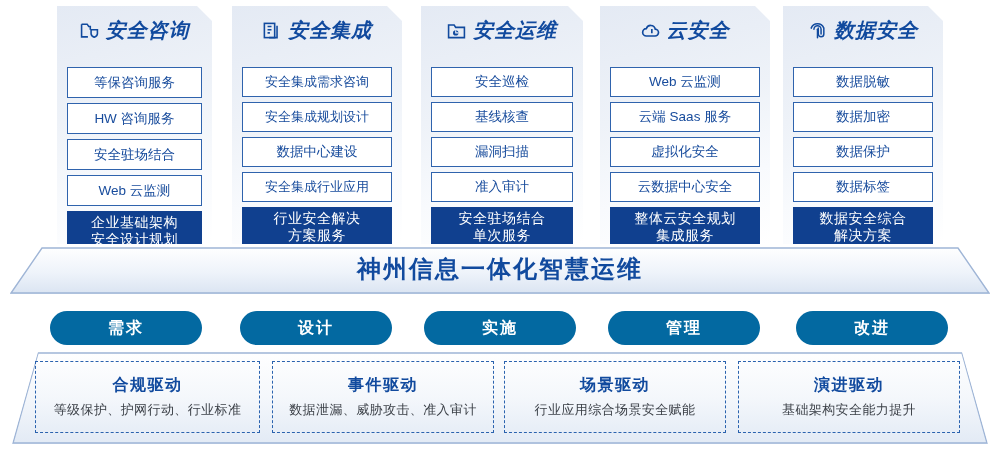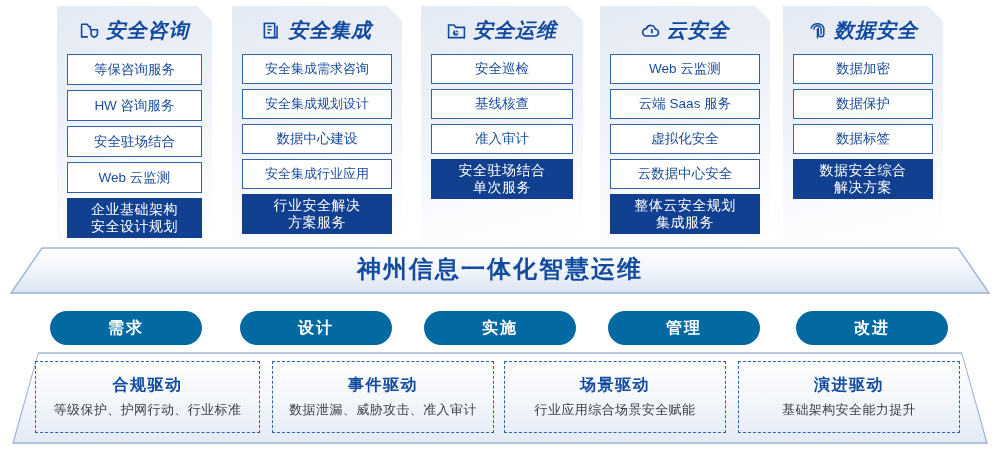--- a/index.html
+++ b/index.html
@@ -36,21 +36,21 @@
   .col-head{
     height:48px;display:flex;align-items:center;justify-content:center;gap:7px;font-style:italic;
   }
   .col-title{
     font-size:20px;font-weight:bold;color:#114a9e;letter-spacing:1px;
     white-space:nowrap;
   }
   .head-icon{width:19px;height:19px;display:block;flex:0 0 auto;}
   .head-icon svg{display:block;}
 
-  .items{padding:0 10px;}
+  .items{padding:0 10px;margin-top:13px;}
   .item{
     height:28px;margin-bottom:5px;
     background:#ffffff;
     border:1.4px solid #2f63ad;
     display:flex;align-items:center;justify-content:center;
     font-size:13.5px;color:#174b9c;white-space:nowrap;
   }
   .col.c0 .item{height:29px;}
   .item.wide{font-size:13px;}
   .item-solid{
@@ -179,20 +179,21 @@
             <path d="M2 5h7l2 3h11v13H2z"></path>
             <circle cx="11" cy="15" r="3.4" fill="#114a9e" stroke="none"></circle>
             <path d="M11 11.6V15h3.4" stroke="#e8eef7" stroke-width="1.4"></path>
           </svg>
         </span>
         <span class="col-title">安全运维</span>
       </div>
       <div class="items">
         <div class="item">安全巡检</div>
         <div class="item">基线核查</div>
+        <div class="item">漏洞扫描</div>
         <div class="item">准入审计</div>
         <div class="item-solid">
           <span>安全驻场结合</span>
           <span>单次服务</span>
         </div>
       </div>
     </div>
 
     <div class="col c3">
       <div class="col-head">
@@ -221,20 +222,21 @@
         <span class="head-icon">
           <svg viewBox="0 0 24 24" width="19" height="19" fill="none" stroke="#114a9e" stroke-width="1.9" stroke-linecap="round">
             <path d="M4 9a8.5 8.5 0 0 1 16 0v7.5a3.5 3.5 0 0 1-7 0V9"></path>
             <path d="M7.5 10.5a4.5 4.5 0 0 1 9 0v6"></path>
             <path d="M12 21V10.5"></path>
           </svg>
         </span>
         <span class="col-title">数据安全</span>
       </div>
       <div class="items">
+        <div class="item">数据脱敏</div>
         <div class="item">数据加密</div>
         <div class="item">数据保护</div>
         <div class="item">数据标签</div>
         <div class="item-solid">
           <span>数据安全综合</span>
           <span>解决方案</span>
         </div>
       </div>
     </div>
   </div>

